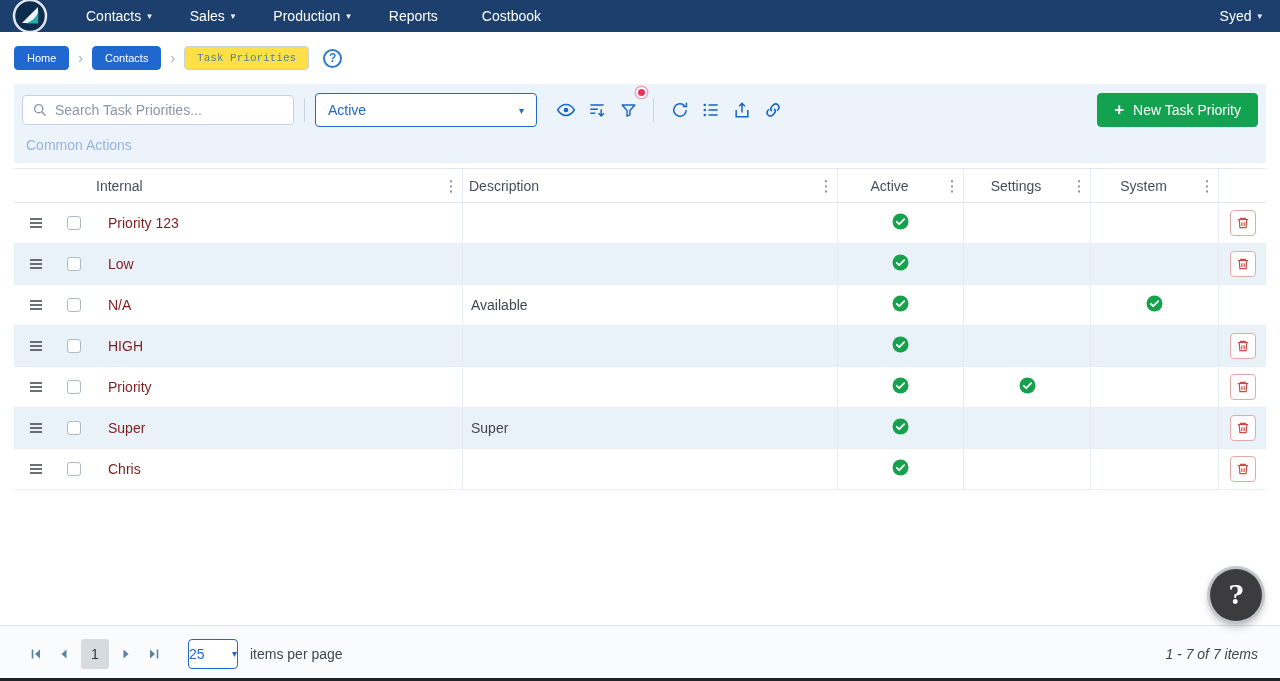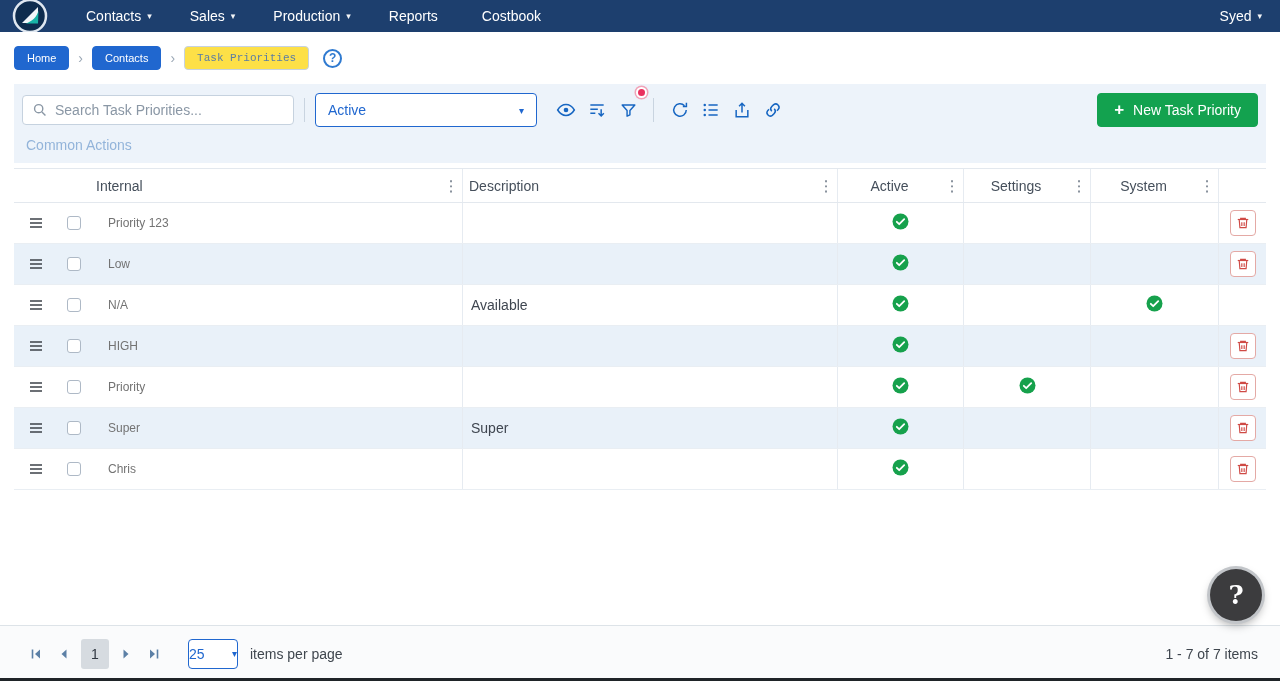--- a/index.html
+++ b/index.html
@@ -80,38 +80,38 @@
   .row { height:41px; background:#fff; border-bottom:1px solid #e9eef3; align-items:center; }
   .row.alt { background:#e9f1f9; }
   .cell { display:flex; align-items:center; height:100%; }
   .cell.drag { justify-content:center; cursor:grab; }
   .cell.chk { justify-content:flex-start; padding-left:9px; }
   .cell.chk input {
     appearance:none; -webkit-appearance:none; width:14px; height:14px;
     border:1px solid #aeb9c6; border-radius:3px; background:#fff; cursor:pointer;
   }
   .cell.center { justify-content:center; }
-  .plink { color:#737373; font-size:12px; text-decoration:none; padding-left:18px; cursor:pointer; }
+  .plink { color:#7f1d1d; font-size:14px; text-decoration:none; padding-left:18px; cursor:pointer; }
   .cell.desc { padding-left:8px; font-size:14px; color:#3f4650; }
   .del {
     width:26px; height:26px; background:#fff; border:1px solid #e4a9a5; border-radius:4px;
     display:grid; place-items:center; cursor:pointer;
   }
   
   .pager {
     margin-top:auto; height:56px; border-top:1px solid #dde3e8; background:#fafbfc;
     display:flex; align-items:center; padding:0 22px; flex-shrink:0;
   }
   .pg { border:none; background:transparent; color:#5c80a6; width:28px; height:30px; display:grid; place-items:center; cursor:pointer; }
   .pg.current {
     background:#d6dbe0; color:#2f3640; border-radius:3px; font-size:14px; cursor:default; margin:0 3px;
   }
   .dropdown.size { width:50px; height:30px; padding:0 0; margin-left:20px; }
   .pp-label { margin-left:12px; font-size:14px; color:#3f464e; }
-  .range { margin-left:auto; font-size:14px; color:#3f464e; }
+  .range { margin-left:auto; font-size:14px; color:#3f464e;font-style:italic; }
   
   .fab {
     position:absolute; right:18px; bottom:60px; width:52px; height:52px; border-radius:50%;
     background:#3c3c3e; color:#fff; display:grid; place-items:center;
     font-family:"DejaVu Serif", serif; font-size:26px; font-weight:bold; cursor:pointer;
     box-shadow:0 0 0 3px #c2c5c9, 0 4px 10px rgba(0,0,0,.35);
   }
   .window-edge { position:absolute; left:0; right:0; bottom:0; height:3px; background:#1f2428; }
 </style>
 </head>

